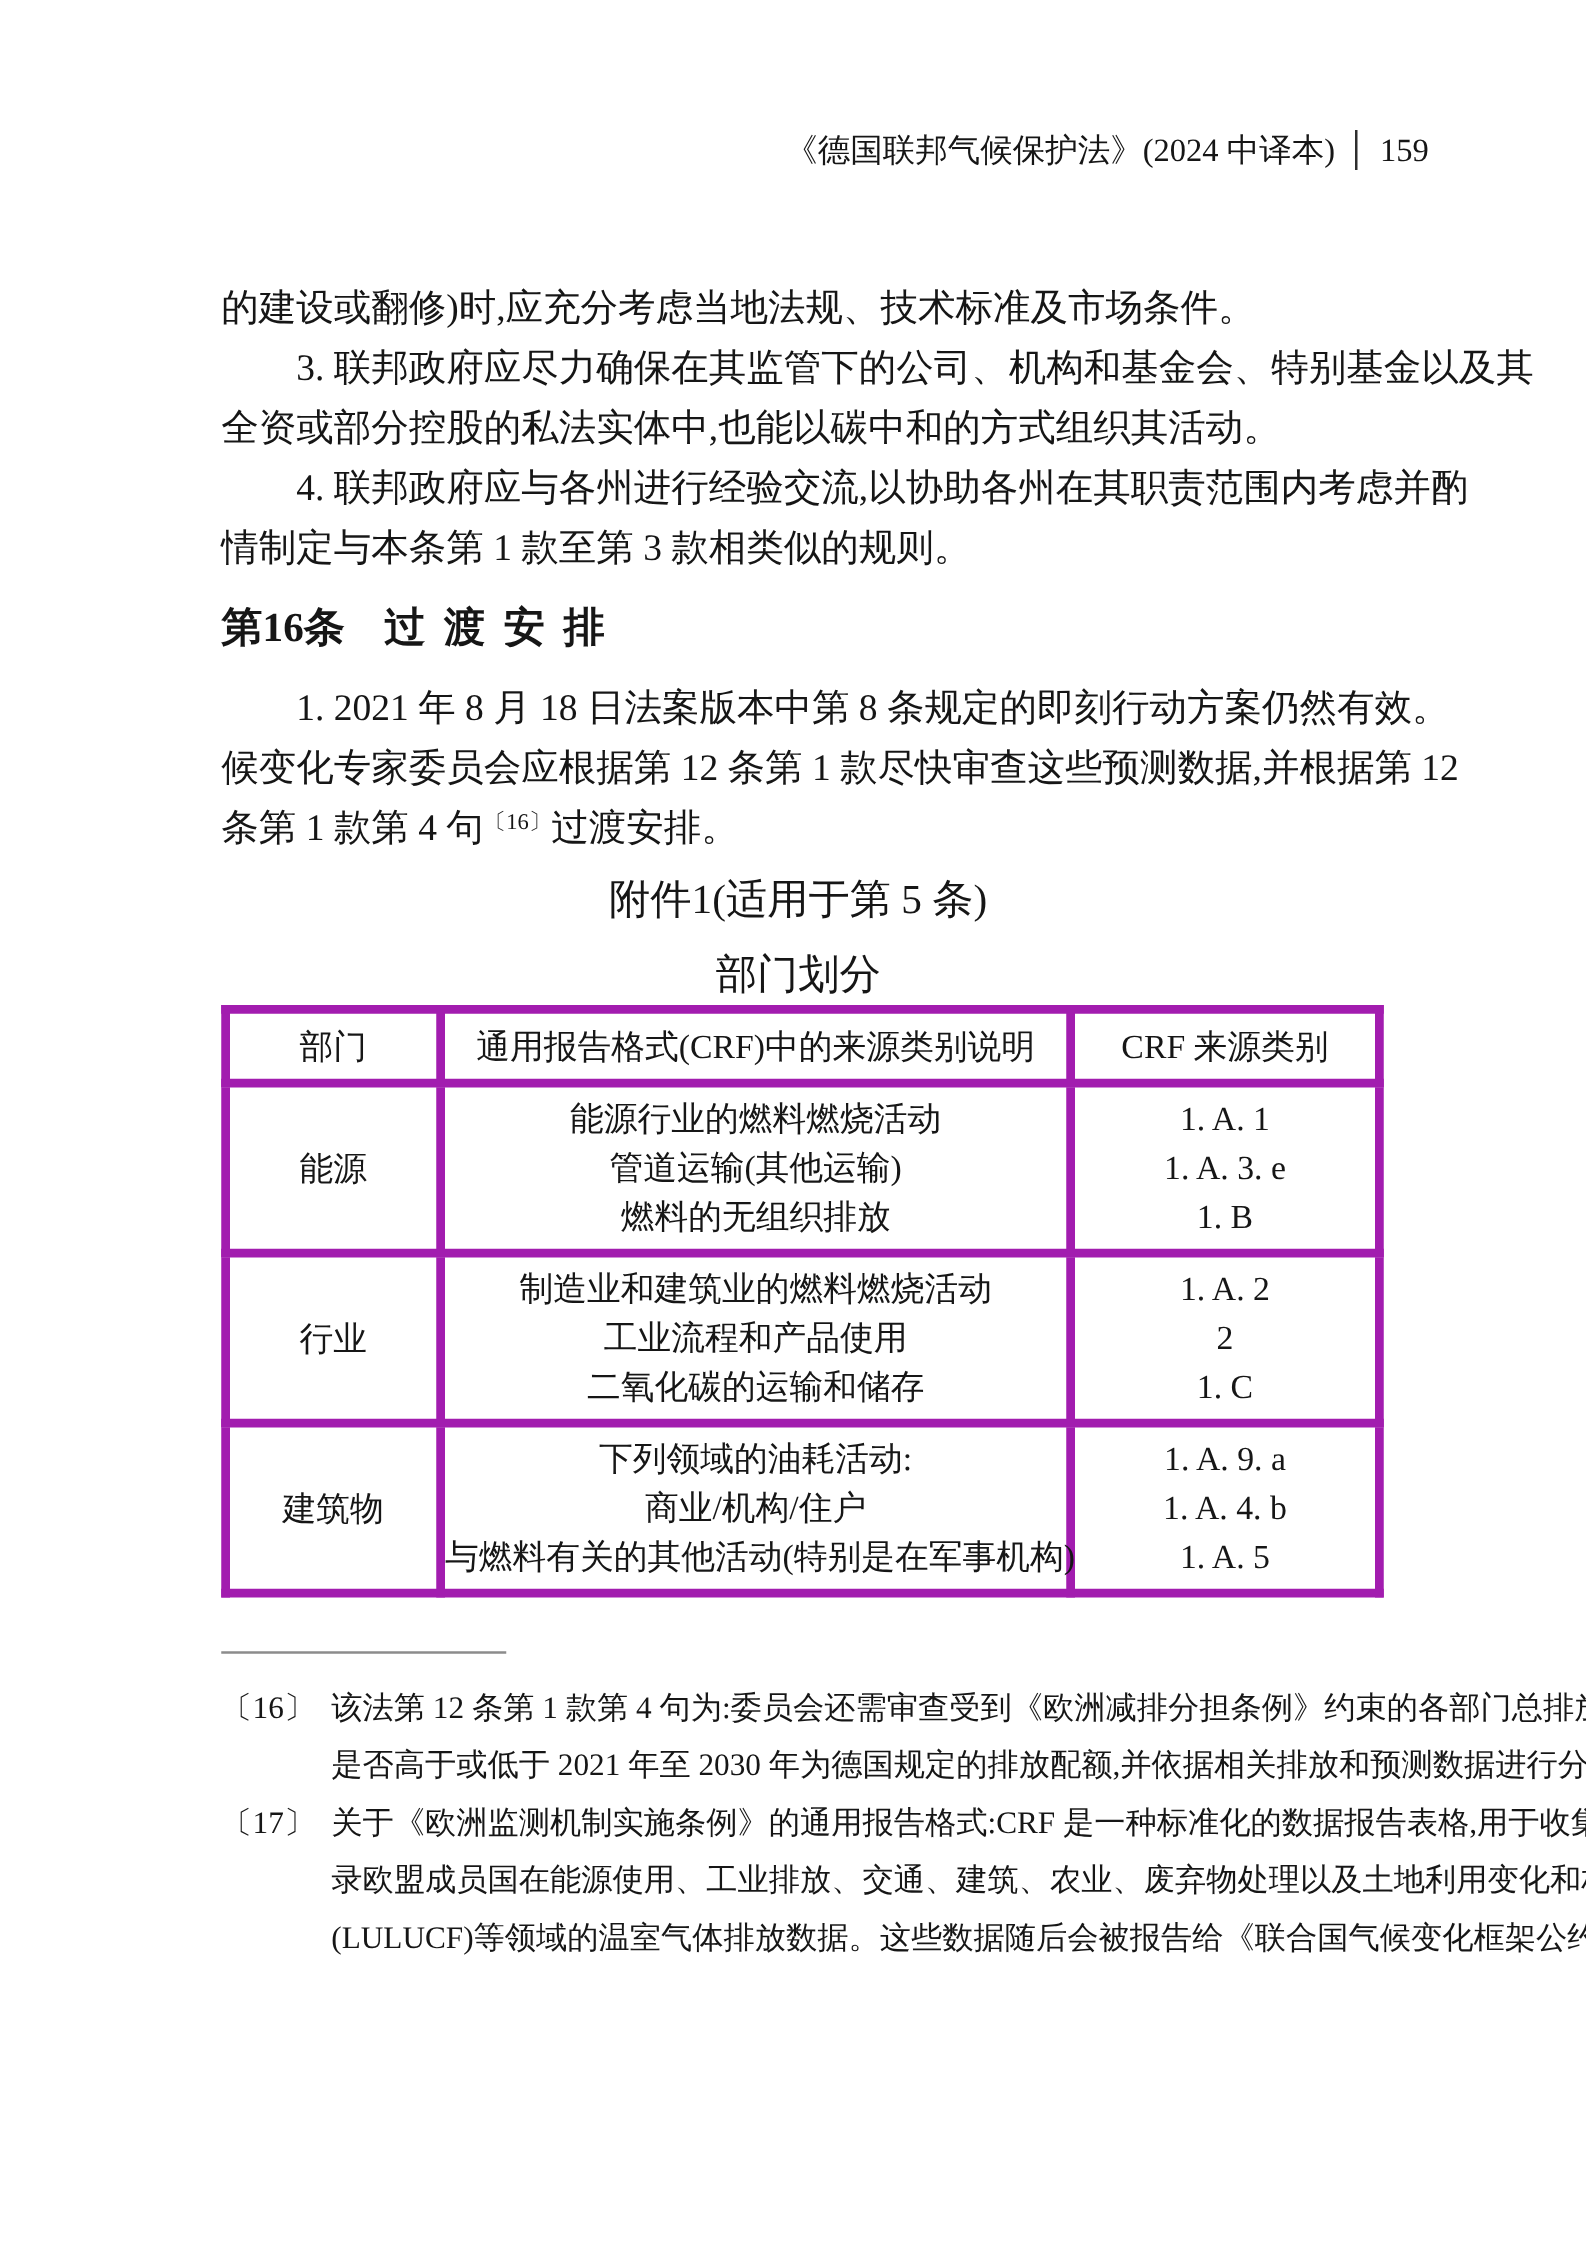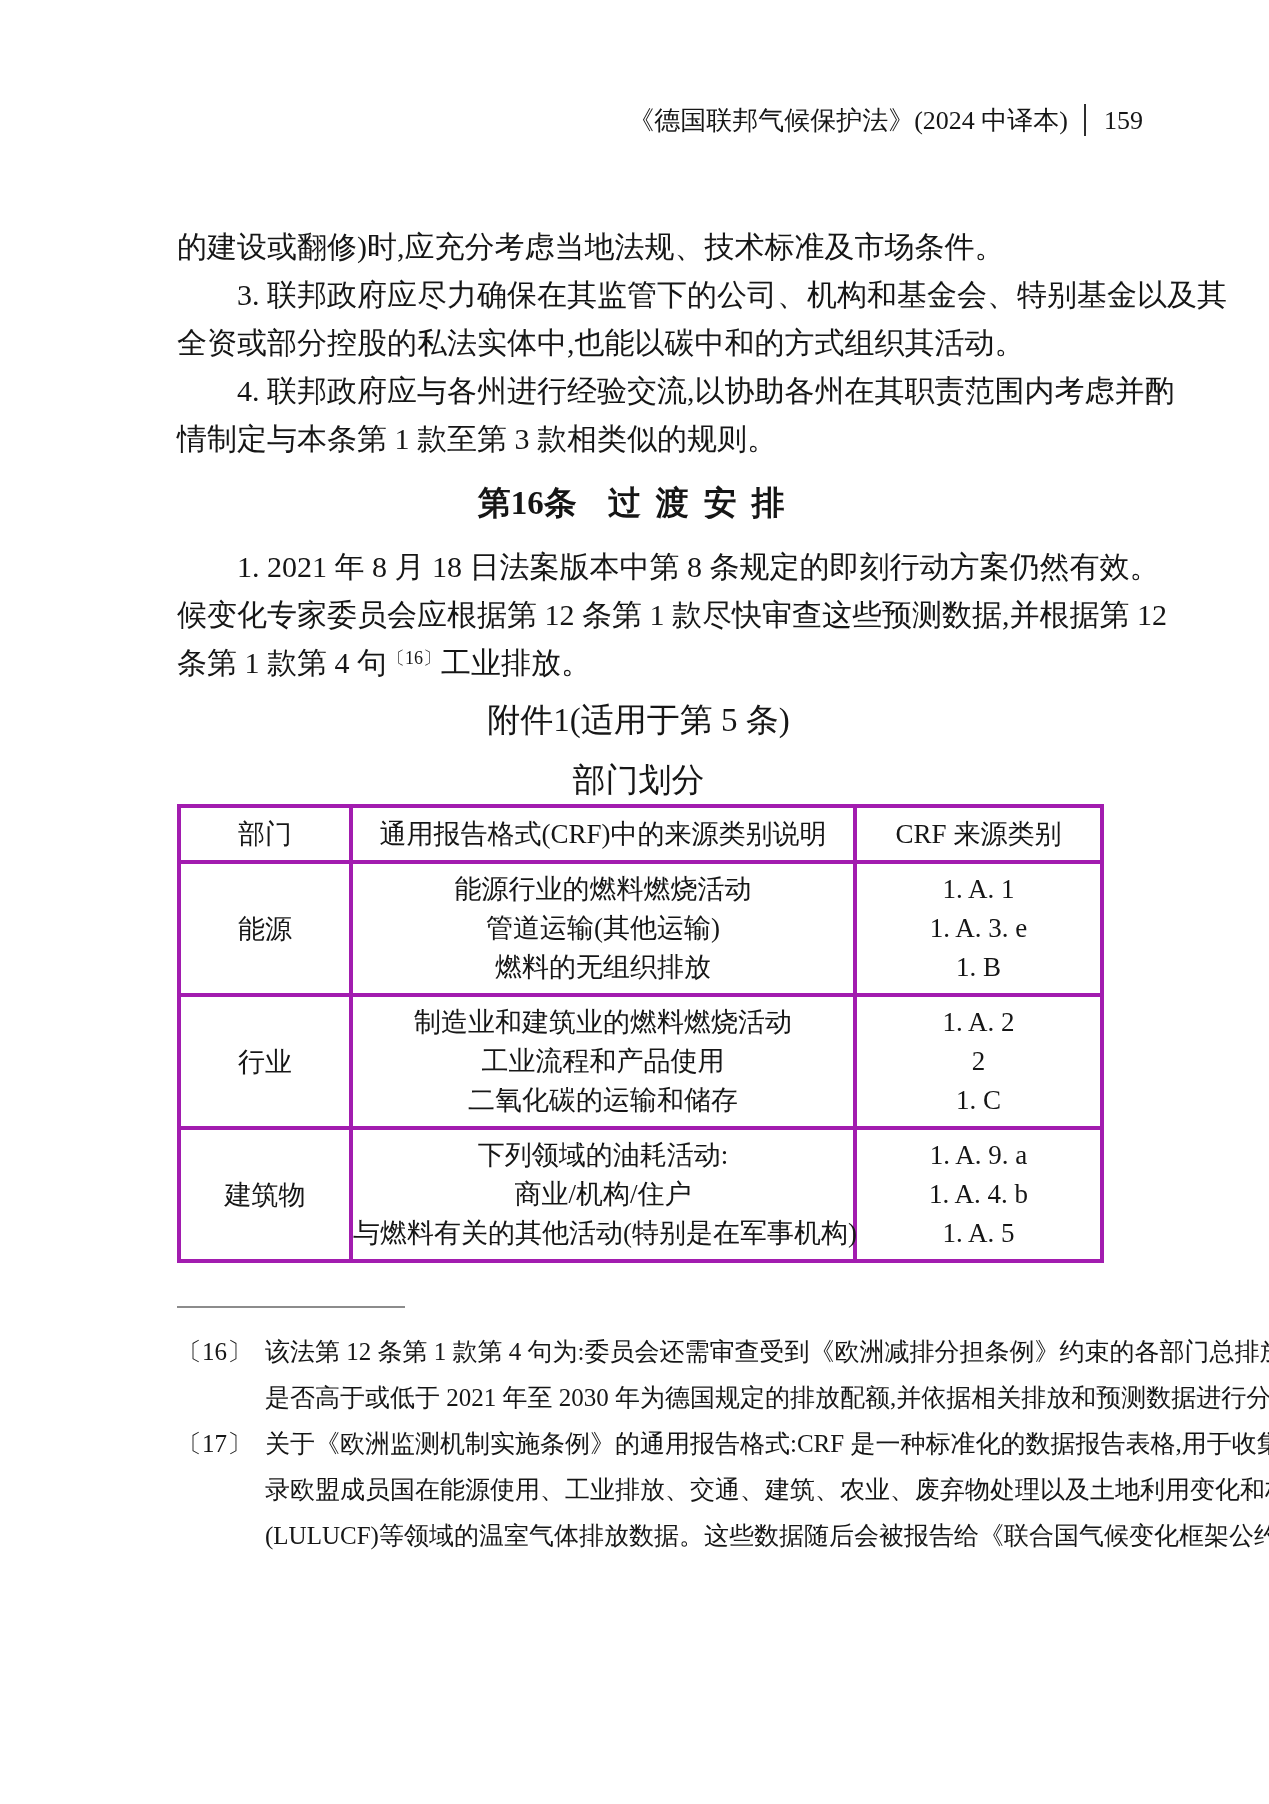--- a/index.html
+++ b/index.html
@@ -27,21 +27,21 @@
   .content { margin-left:177px; width:923px; }
 
   .bodyline { font-size:30px; line-height:48px; white-space:nowrap; }
   .indent { text-indent:60px; }
 
   .para-top { margin-top:87px; }
   .para-a16 { margin-top:16px; }
   .para-annex { margin-top:13px; }
 
   .h-article {
-    margin-top:16px; text-align:center;
+    margin-top:16px; 
     font-size:33px; line-height:48px; font-weight:bold;
     white-space:nowrap;
   }
   .h-article .spaced { margin-left:0.95em; letter-spacing:0.45em; }
 
   .h-annex {
     margin-top:9px; text-align:center;
     font-size:33px; line-height:48px; font-weight:normal; white-space:nowrap;
   }
   .h-annex-sub {
@@ -54,21 +54,21 @@
     vertical-align:9px; letter-spacing:0;
   }
 
   
   table.sector-table {
     border-collapse:collapse; table-layout:fixed;
     width:923px; margin-top:0;
     border:2px solid #1b1b1b;
   }
   table.sector-table th, table.sector-table td {
-    border:4px solid #a21caf;
+    border:7px solid #a21caf;
     text-align:center; vertical-align:middle;
     padding:0;
   }
   table.sector-table th {
     font-weight:normal; font-size:27px; height:52px;
   }
   table.sector-table td { padding:6px 0; }
   .cell-line { font-size:27px; line-height:39px; white-space:nowrap; }
   .sector-name { font-size:27px; }
 
@@ -102,21 +102,21 @@
       <div class="bodyline">情制定与本条第 1 款至第 3 款相类似的规则。</div>
     </div>
 
     <div class="h-article">
       <span>第16条</span><span class="spaced">过渡安排</span>
     </div>
 
     <div class="para-a16">
       <div class="bodyline indent">1. 2021 年 8 月 18 日法案版本中第 8 条规定的即刻行动方案仍然有效。</div>
       <div class="bodyline">候变化专家委员会应根据第 12 条第 1 款尽快审查这些预测数据,并根据第 12</div>
-      <div class="bodyline"><span>条第 1 款第 4 句</span><sup class="fnref">〔16〕</sup><span>工业排放。</span></div>
+      <div class="bodyline"><span>条第 1 款第 4 句</span><sup class="fnref">〔16〕</sup><span>过渡安排。</span></div>
     </div>
 
     <div class="h-annex">附件1(适用于第 5 条)</div>
     <div class="h-annex-sub">部门划分</div>
 
 
     <table class="sector-table">
       <colgroup>
         <col style="width:172px">
           <col style="width:504px">

